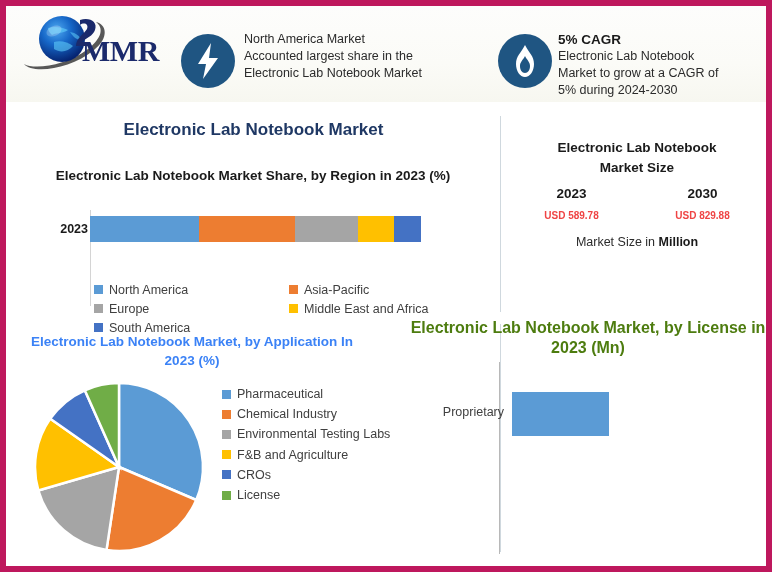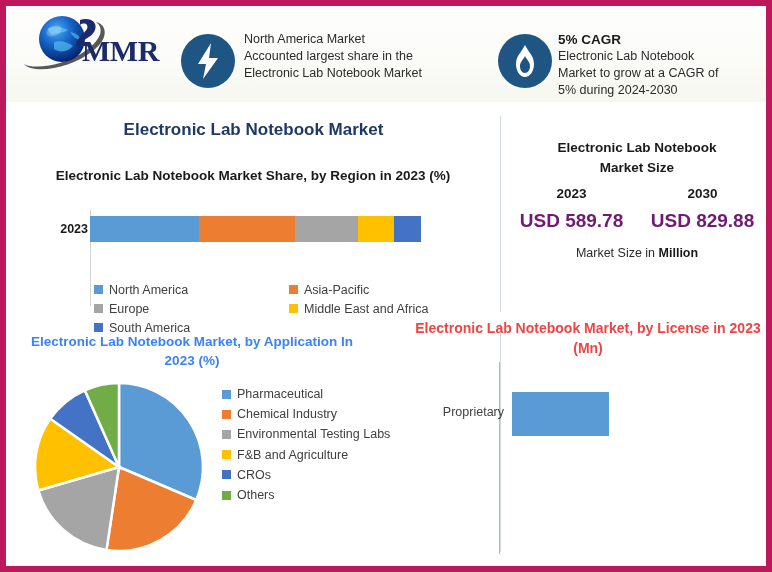--- a/index.html
+++ b/index.html
@@ -156,21 +156,21 @@
   #size-years {
     display: flex;
     margin-top: 8px;
   }
   #size-values {
     display: flex;
     margin-top: 9px;
   }
   .size-col { width: 50%; text-align: center; }
   .size-year { font-size: 13.5px; font-weight: bold; color: #1a1a1a; }
-  .size-val { font-size: 19px; font-weight: bold; color: #701a75; }
+  .size-val { font-size: 10px; font-weight: bold; color: #ef4444; }
   #size-foot {
     margin-top: 14px;
     text-align: center;
     font-size: 12.5px;
     color: #2b2b2b;
   }
   #size-foot b { color: #1a1a1a; }
 
   
   #app-title {
@@ -199,24 +199,24 @@
     position: absolute;
     left: 494px; top: 318px;
     width: 1px; height: 228px;
     background: #cfd8de;
   }
   #lic-title {
     position: absolute;
     left: 404px; top: 312px;
     width: 356px;
     text-align: center;
-    font-size: 14px;
+    font-size: 16px;
     font-weight: bold;
     line-height: 20px;
-    color: #ef4444;
+    color: #4d7c0f;
   }
   #lic-chart { position: absolute; left: 404px; top: 356px; width: 360px; height: 196px; }
   #lic-axis {
     position: absolute;
     left: 89px; top: 0;
     width: 1px; height: 192px;
     background: #b8b8b8;
   }
   .lic-row { position: absolute; left: 12px; height: 44px; width: 360px; }
   .lic-label {
@@ -374,21 +374,21 @@
       <div class="pie-lg-item">
         <span class="lg-swatch" style="background: rgb(255, 192, 0);"></span>
         <span>F&amp;B and Agriculture</span>
       </div>
       <div class="pie-lg-item">
         <span class="lg-swatch" style="background: rgb(68, 114, 196);"></span>
         <span>CROs</span>
       </div>
       <div class="pie-lg-item">
         <span class="lg-swatch" style="background: rgb(112, 173, 71);"></span>
-        <span>Others</span>
+        <span>License</span>
       </div>
     </div>
 
   <div id="divider-bottom"></div>
   <div id="lic-title">Electronic Lab Notebook Market, by License in 2023 (Mn)</div>
   <div id="lic-chart">
     <div id="lic-axis"></div>
   <div class="lic-row" style="top: 30px;">
         <div class="lic-label">Proprietary</div>
         <div class="lic-bar" style="width: 97px; background: rgb(91, 155, 213);"></div>

